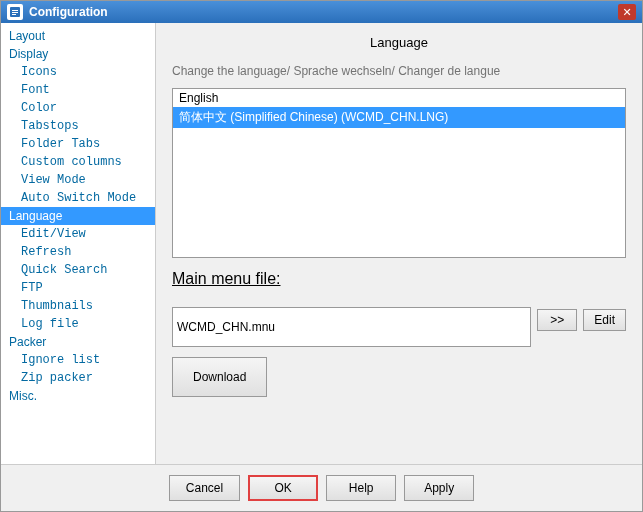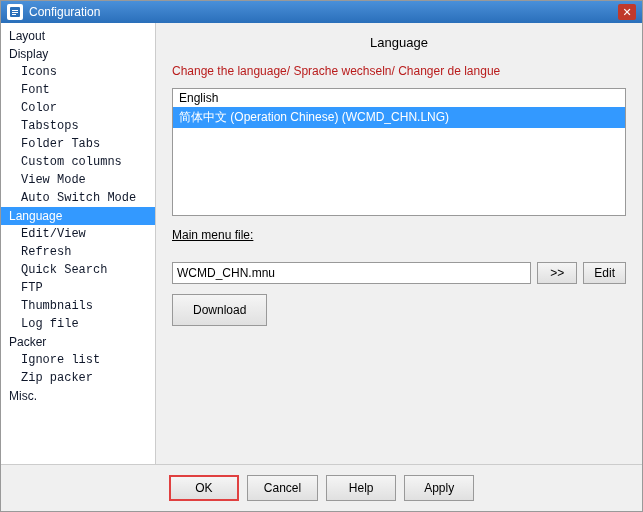--- a/index.html
+++ b/index.html
@@ -39,21 +39,21 @@
       background: #fff;
       border-radius: 2px;
       display: flex;
       align-items: center;
       justify-content: center;
       flex-shrink: 0;
     }
     .title-bar-title {
       flex: 1;
       font-size: 12px;
-      font-weight: normal;
+      font-weight: bold;
     }
     .title-bar-close {
       width: 18px;
       height: 16px;
       background: #c0392b;
       color: white;
       display: flex;
       align-items: center;
       justify-content: center;
       font-size: 11px;
@@ -71,21 +71,21 @@
       border-right: 1px solid #ccc;
       overflow-y: auto;
       flex-shrink: 0;
       padding: 4px 0;
     }
     .sidebar-item {
       padding: 2px 8px;
       cursor: pointer;
       white-space: nowrap;
       font-size: 12px;
-      color: #0f172a;
+      color: #0369a1;
     }
     .sidebar-item.selected {
       background: #3399ff;
       color: white;
     }
     .sidebar-item.indent {
       padding-left: 20px;
       font-family: Liberation Mono, monospace;
     }
     .main-panel {
@@ -96,69 +96,70 @@
     }
     .panel-title {
       text-align: center;
       font-size: 13px;
       margin-bottom: 14px;
       color: #000;
     }
     .description {
       font-size: 12px;
       margin-bottom: 10px;
-      color: #b91c1c;
+      color: #737373;
     }
     .lang-list-item {
       padding: 2px 6px;
       cursor: pointer;
       font-size: 12px;
     }
     .lang-list-item.selected {
       background: #3399ff;
       color: white;
     }
     .menu-file-section {
       margin-top: 12px;
     }
     .menu-file-label {
-      font-size: 12px;
-      margin-bottom: 20px;
+      font-size: 16px;
+      margin-bottom: 4px;
       text-decoration: underline;
     }
     .menu-file-row {
       display: flex;
       align-items: center;
       gap: 6px;
     }
     .menu-file-input {
       flex: 1;
-      height: 22px;
+      height: 40px;
       border: 1px solid #999;
       padding: 0 4px;
       font-size: 12px;
       background: white;
+      margin-top: 15px;
     }
     .btn {
       height: 22px;
       min-width: 40px;
       padding: 0 10px;
       border: 1px solid #999;
       background: linear-gradient(to bottom, #f5f5f5, #e0e0e0);
       font-size: 12px;
       cursor: pointer;
       display: flex;
       align-items: center;
       justify-content: center;
     }
     .download-row {
       margin-top: 10px;
     }
     .download-btn {
-      height: 32px;
+      height: 40px;
       padding: 0 20px;
       border: 1px solid #999;
       background: linear-gradient(to bottom, #f5f5f5, #e0e0e0);
       font-size: 12px;
       cursor: pointer;
     }
     .footer {
       display: flex;
       justify-content: center;
       gap: 8px;
@@ -176,21 +177,21 @@
       font-size: 12px;
       cursor: pointer;
     }
     .footer-btn.ok-btn {
       border: 2px solid #e04040;
       background: linear-gradient(to bottom, #f5f5f5, #e0e0e0);
     }
     .lang-list-wrapper {
       border: 1px solid #999;
       background: white;
-      height: 128px;
+      height: 170px;
       overflow-y: auto;
       margin-bottom: 0;
     }
   </style>
 </head>
 <body>
 
 <div class="window">
   <div class="title-bar">
     <div class="title-bar-icon">
@@ -229,37 +230,37 @@
         <div class="sidebar-item indent">Zip packer</div>
         <div class="sidebar-item">Misc.</div>
       </div>
 
     <div class="main-panel">
       <div class="panel-title">Language</div>
       <div class="description">Change the language/ Sprache wechseln/ Changer de langue</div>
 
       <div class="lang-list-wrapper">
       <div class="lang-list-item">English</div>
-          <div class="lang-list-item selected">简体中文 (Operation Chinese) (WCMD_CHN.LNG)</div>
+          <div class="lang-list-item selected">简体中文 (Simplified Chinese) (WCMD_CHN.LNG)</div>
         </div>
 
       <div class="menu-file-section">
         <div class="menu-file-label">Main menu file:</div>
         <div class="menu-file-row">
           <input class="menu-file-input" type="text" value="WCMD_CHN.mnu" style="">
           <button class="btn">&gt;&gt;</button>
           <button class="btn">Edit</button>
         </div>
       </div>
 
       <div class="download-row">
         <button class="download-btn">Download</button>
       </div>
     </div>
   </div>
 
   <div class="footer">
+    <button class="footer-btn">Cancel</button>
     <button class="footer-btn ok-btn">OK</button>
-    <button class="footer-btn">Cancel</button>
     <button class="footer-btn">Help</button>
     <button class="footer-btn">Apply</button>
   </div>
 </div>
 
 </body></html>

